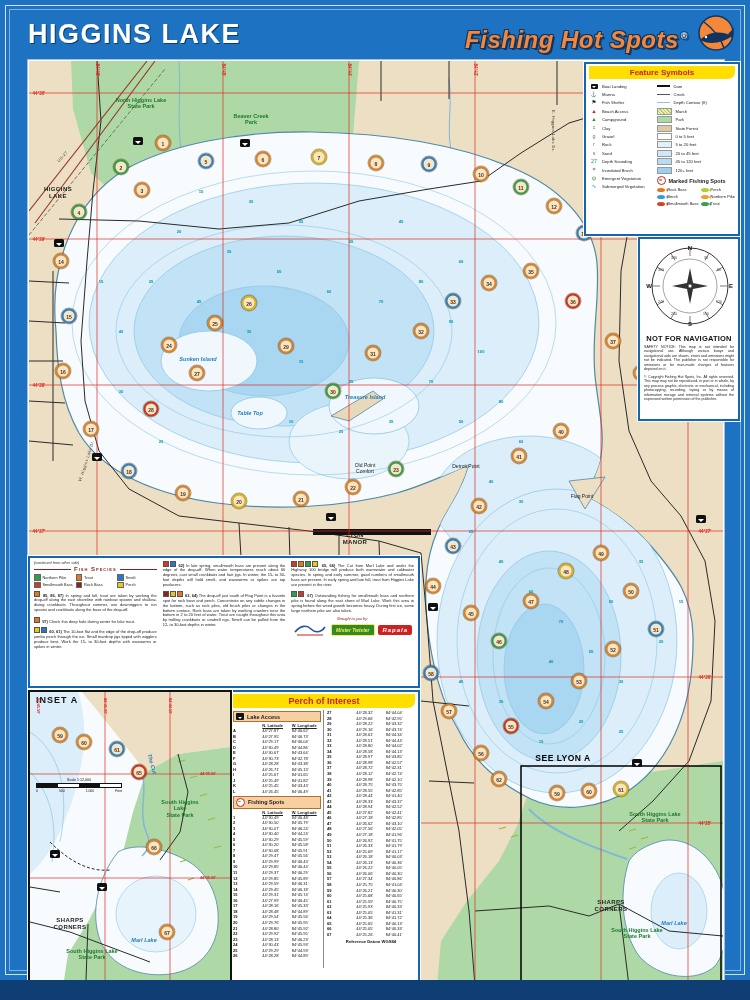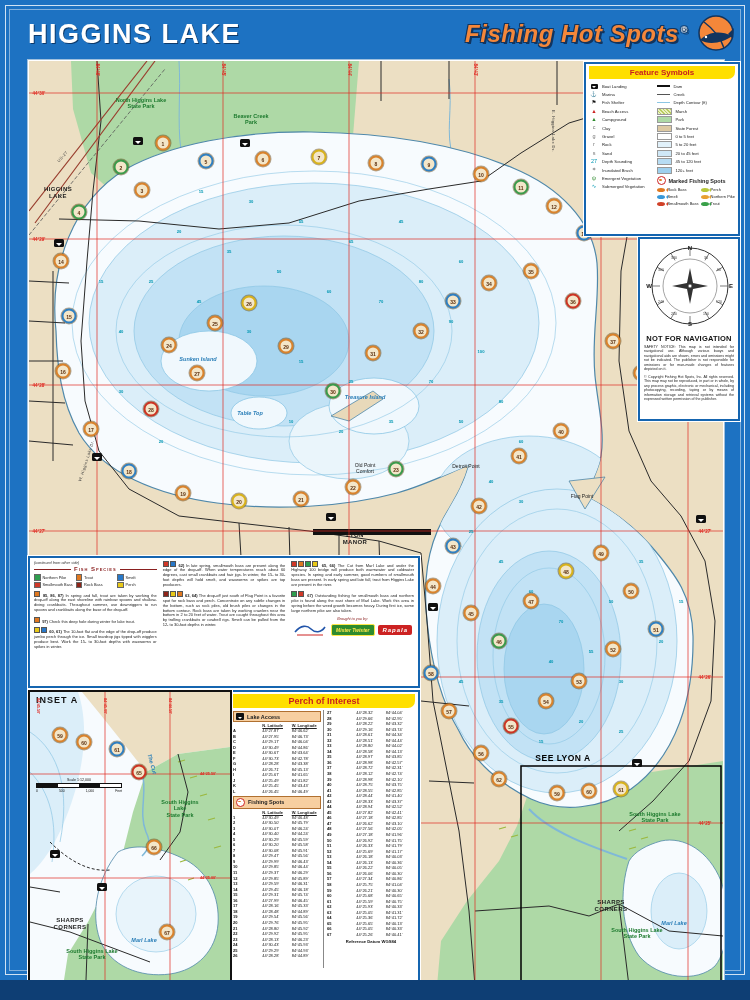--- a/index.html
+++ b/index.html
@@ -3,21 +3,21 @@
 <meta charset="utf-8">
 <style>
   html,body{margin:0;padding:0;background:#0e3e74;}
   #page{position:relative;width:750px;height:980px;background:#1d72c2;font-family:"Liberation Sans",sans-serif;overflow:hidden;}
   #frame{position:absolute;inset:5px;border:1px solid rgba(255,255,255,.8);pointer-events:none;}
   #frame2{position:absolute;inset:9px;border:1px solid rgba(255,255,255,.45);pointer-events:none;}
 
   
   #header{position:absolute;left:28px;top:10px;right:14px;height:48px;display:flex;align-items:center;justify-content:space-between;}
   #title{color:#fff;font-size:27px;font-weight:bold;letter-spacing:1.5px;text-shadow:1px 1px 0 #0d3a6b;transform:scaleY(1.05);}
-  #brand{display:flex;align-items:center;gap:6px;}
+  #brand{display:flex;align-items:flex-end;gap:6px;}
   #brand-text{font-size:24px;font-weight:bold;font-style:italic;color:#f4873a;letter-spacing:.5px;
     text-shadow:-1px -1px 0 #12355f,1px -1px 0 #12355f,-1px 1px 0 #12355f,1px 1px 0 #12355f,2px 2px 0 #12355f;}
   #brand-reg{font-size:9px;color:#fff;vertical-align:super;margin-left:2px;font-style:normal;}
   .logo{width:42px;height:40px;}
 
   
   #map{position:absolute;left:28px;top:60px;width:694px;height:925px;background:#ecdfc3;border:1px solid #fff;box-shadow:0 0 0 1px #9fc0dd;}
   #map svg.base{position:absolute;left:0;top:0;}
   .layer{position:absolute;inset:0;pointer-events:none;}
 

